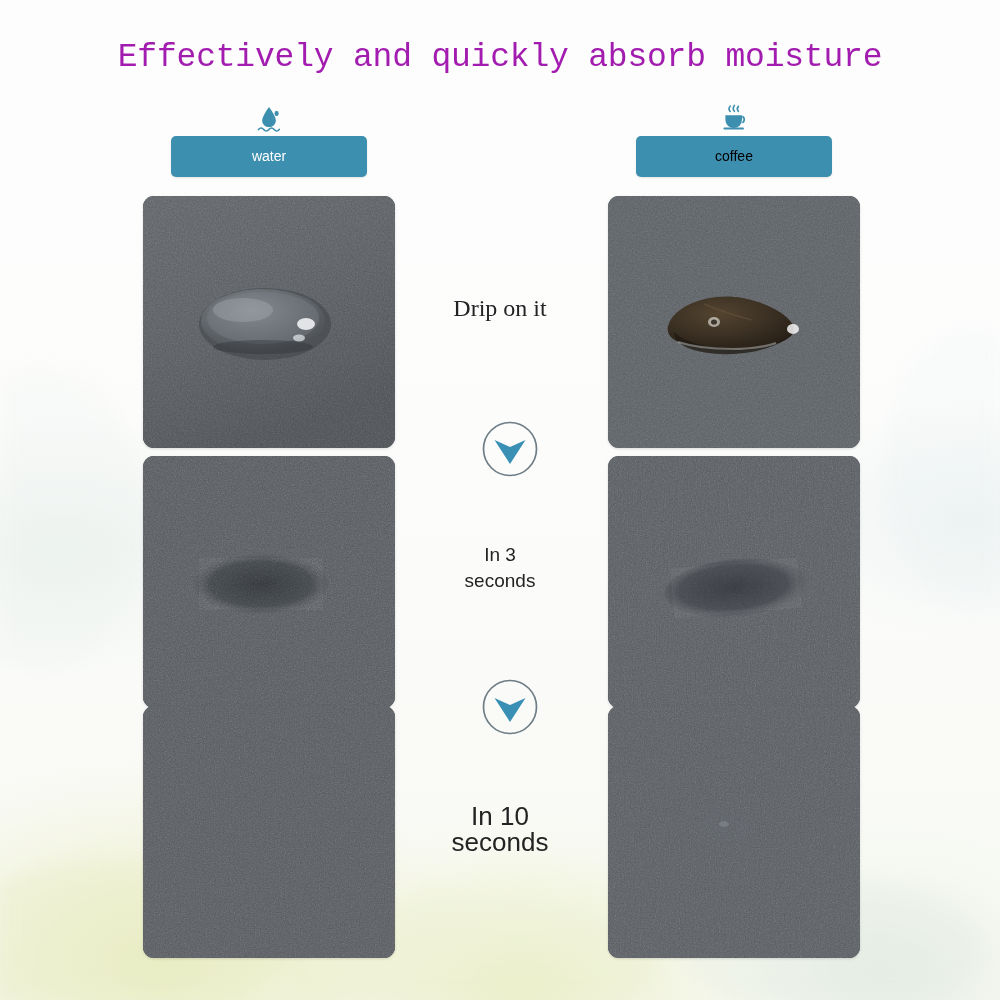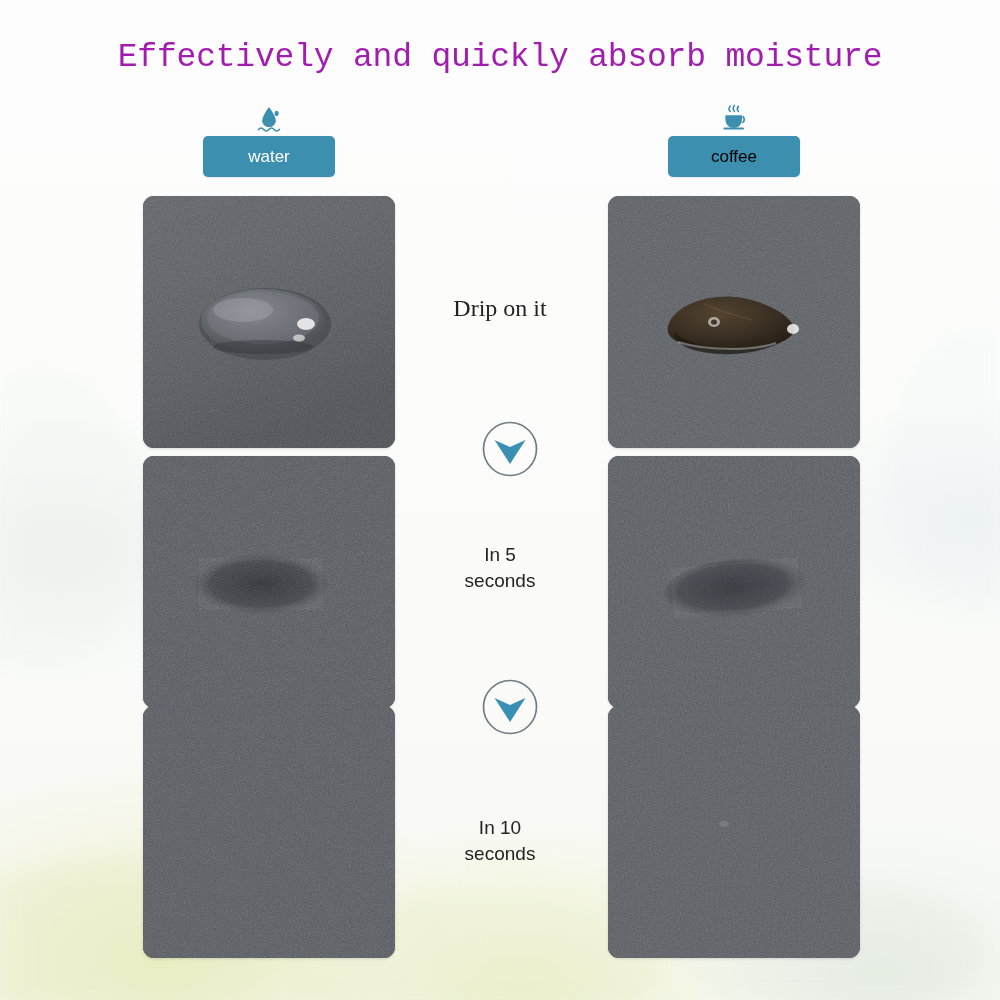--- a/index.html
+++ b/index.html
@@ -70,27 +70,27 @@
 
   .head-icon {
     height: 30px;
     display: flex;
     align-items: flex-end;
     justify-content: center;
     margin-bottom: 2px;
   }
   .badge {
     display: block;
-    width: 132px;
+    width: 196px;
     margin: 0 auto;
     height: 41px;
     line-height: 41px;
     border-radius: 5px;
     color: #ffffff;
-    font-size: 17px;
+    font-size: 14px;
     text-align: center;
     box-shadow: 0 1px 2px rgba(0,0,0,0.10);
   }
 
   
   .tile {
     position: absolute;
     width: 252px;
     height: 252px;
     border-radius: 11px;
@@ -114,21 +114,21 @@
     position: absolute;
     left: 400px;
     width: 200px;
     text-align: center;
     color: #232323;
     font-size: 24px;
     line-height: 29px;
   }
   #label-drip   { top: 294px; font-family: Liberation Serif, serif; }
   #label-five   { top: 542px; font-size: 19px; line-height: 26px; }
-  #label-ten    { top: 803px; font-size: 19px; line-height: 26px; margin-top: 12px; }
+  #label-ten    { top: 803px; font-size: 26px; line-height: 26px; }
 
   .arrow-circle {
     position: absolute;
     left: 481px;
     width: 58px;
     height: 58px;
   }
   #arrow-1 { top: 420px; }
   #arrow-2 { top: 678px; }
 </style>
@@ -312,21 +312,21 @@
       <rect width="252" height="252" fill="#575b60"></rect>
       <rect width="252" height="252" filter="url(#grain-f)" opacity="0.72"></rect>
       <ellipse cx="120" cy="120" rx="30" ry="16" fill="#6c7176" opacity="0.16"></ellipse>
       <ellipse cx="116" cy="118" rx="5" ry="3" fill="#9aa0a5" opacity="0.35"></ellipse>
     </svg>
   </div>
 
   <div class="center-label" id="label-drip">Drip on it</div>
 
   <div class="center-label" id="label-five">
-    <div>In 5</div>
+    <div>In 3</div>
     <div>seconds</div>
   </div>
 
   <div class="center-label" id="label-ten">
     <div>In 10</div>
     <div>seconds</div>
   </div>
 
   <div class="arrow-circle" id="arrow-1">
     <svg width="58" height="58" viewBox="0 0 58 58">

